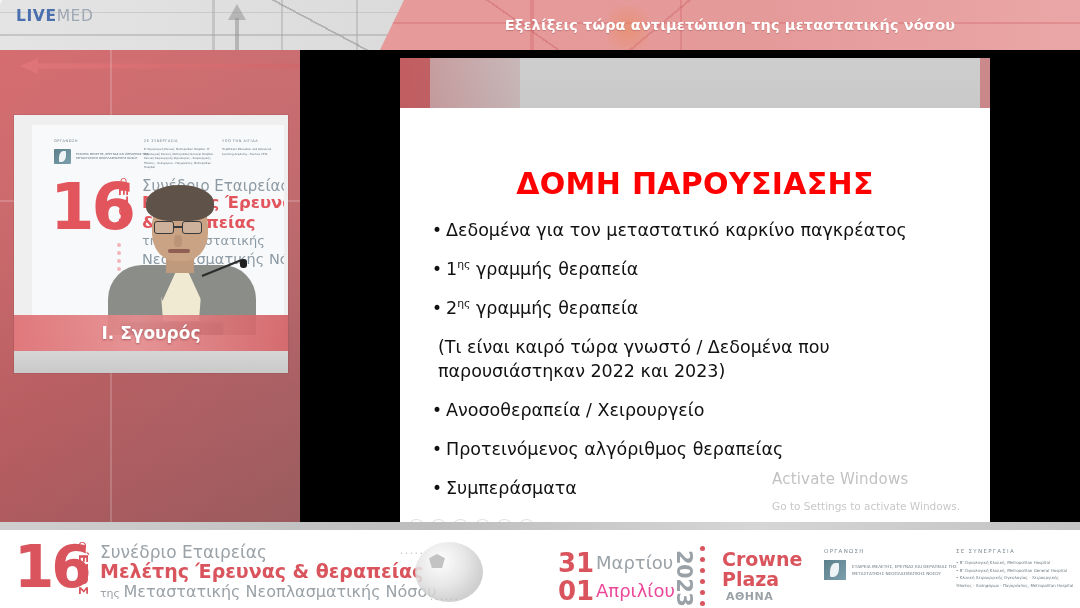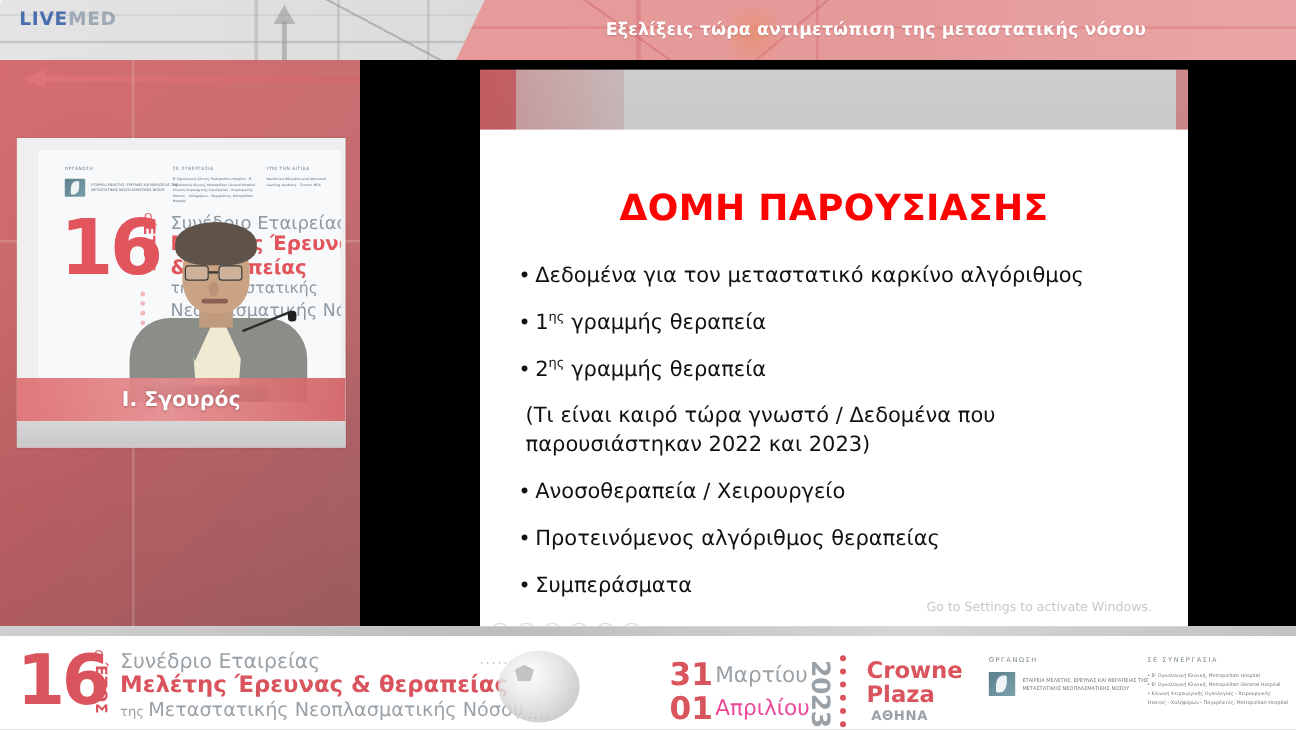--- a/index.html
+++ b/index.html
@@ -68,21 +68,21 @@
     color: #ffffff; font-size: 14.5px; font-weight: 600;
     letter-spacing: .1px; text-shadow: 0 1px 1px rgba(140,60,60,.35);
   }
 
   
   .livemed {
     position: absolute; left: 16px; top: 7px;
     font-size: 15.5px; font-weight: 700; letter-spacing: .6px;
   }
   .livemed .lm1 { color: #4a6fae; }
-  .livemed .lm2 { color: #9fa8b5; font-weight: 700; }
+  .livemed .lm2 { color: #9fa8b5; font-weight: 400; }
 
   
   .stage {
     position: absolute; left: 0; top: 50px; width: 1080px; height: 472px;
     background: #000;
     overflow: hidden;
   }
   
   .hall {
     position: absolute; left: 0; top: 0; width: 1080px; height: 472px;
@@ -114,21 +114,21 @@
   .letterbox-left  { position: absolute; left: 300px; top: 0; width: 100px; height: 472px; background: #000; }
   .letterbox-right { position: absolute; left: 990px; top: 0; width: 90px;  height: 472px; background: #000; }
   .letterbox-top   { position: absolute; left: 300px; top: 0; width: 780px; height: 8px; background: #000; }
 
   
   .slide {
     position: absolute; left: 400px; top: 58px; width: 590px; height: 414px;
     background: #ffffff; overflow: hidden;
   }
   .slide-title {
-    position: absolute; left: 0; top: 48px; width: 590px;
+    position: absolute; left: 0; top: 58px; width: 590px;
     text-align: center; color: #ff0000;
     font-size: 30px; font-weight: 700; letter-spacing: .3px;
   }
   .bullets {
     position: absolute; left: 32px; top: 110px; width: 530px;
     color: #111; font-size: 17.5px; line-height: 1.42;
   }
   .bullet { display: flex; margin-bottom: 14px; }
   .bullet .dot {
     flex: 0 0 14px; font-size: 17px; line-height: 1.42; color: #111;
@@ -355,21 +355,21 @@
     <div class="letterbox-left"></div>
     <div class="letterbox-right"></div>
     <div class="letterbox-top"></div>
 
     <div class="slide">
       <div class="slide-title">ΔΟΜΗ ΠΑΡΟΥΣΙΑΣΗΣ</div>
 
       <div class="bullets">
         <div class="bullet">
           <span class="dot">•</span>
-          <span class="btxt">Δεδομένα για τον μεταστατικό καρκίνο αλγόριθμος</span>
+          <span class="btxt">Δεδομένα για τον μεταστατικό καρκίνο παγκρέατος</span>
         </div>
         <div class="bullet">
           <span class="dot">•</span>
           <span class="btxt"><span>1</span><sup>ης</sup><span> γραμμής θεραπεία</span></span>
         </div>
         <div class="bullet">
           <span class="dot">•</span>
           <span class="btxt"><span>2</span><sup>ης</sup><span> γραμμής θεραπεία</span></span>
         </div>
         <div class="bullet nodot">
@@ -383,20 +383,21 @@
           <span class="dot">•</span>
           <span class="btxt">Προτεινόμενος αλγόριθμος θεραπείας</span>
         </div>
         <div class="bullet">
           <span class="dot">•</span>
           <span class="btxt">Συμπεράσματα</span>
         </div>
       </div>
 
       <div class="activate">
+        <div class="a1">Activate Windows</div>
         <div class="a2">Go to Settings to activate Windows.</div>
       </div>
     </div>
 
     <div class="controls">
       <div class="ctl">◀</div>
       <div class="ctl">▶</div>
       <div class="ctl">╱</div>
       <div class="ctl">▦</div>
       <div class="ctl">⌕</div>

